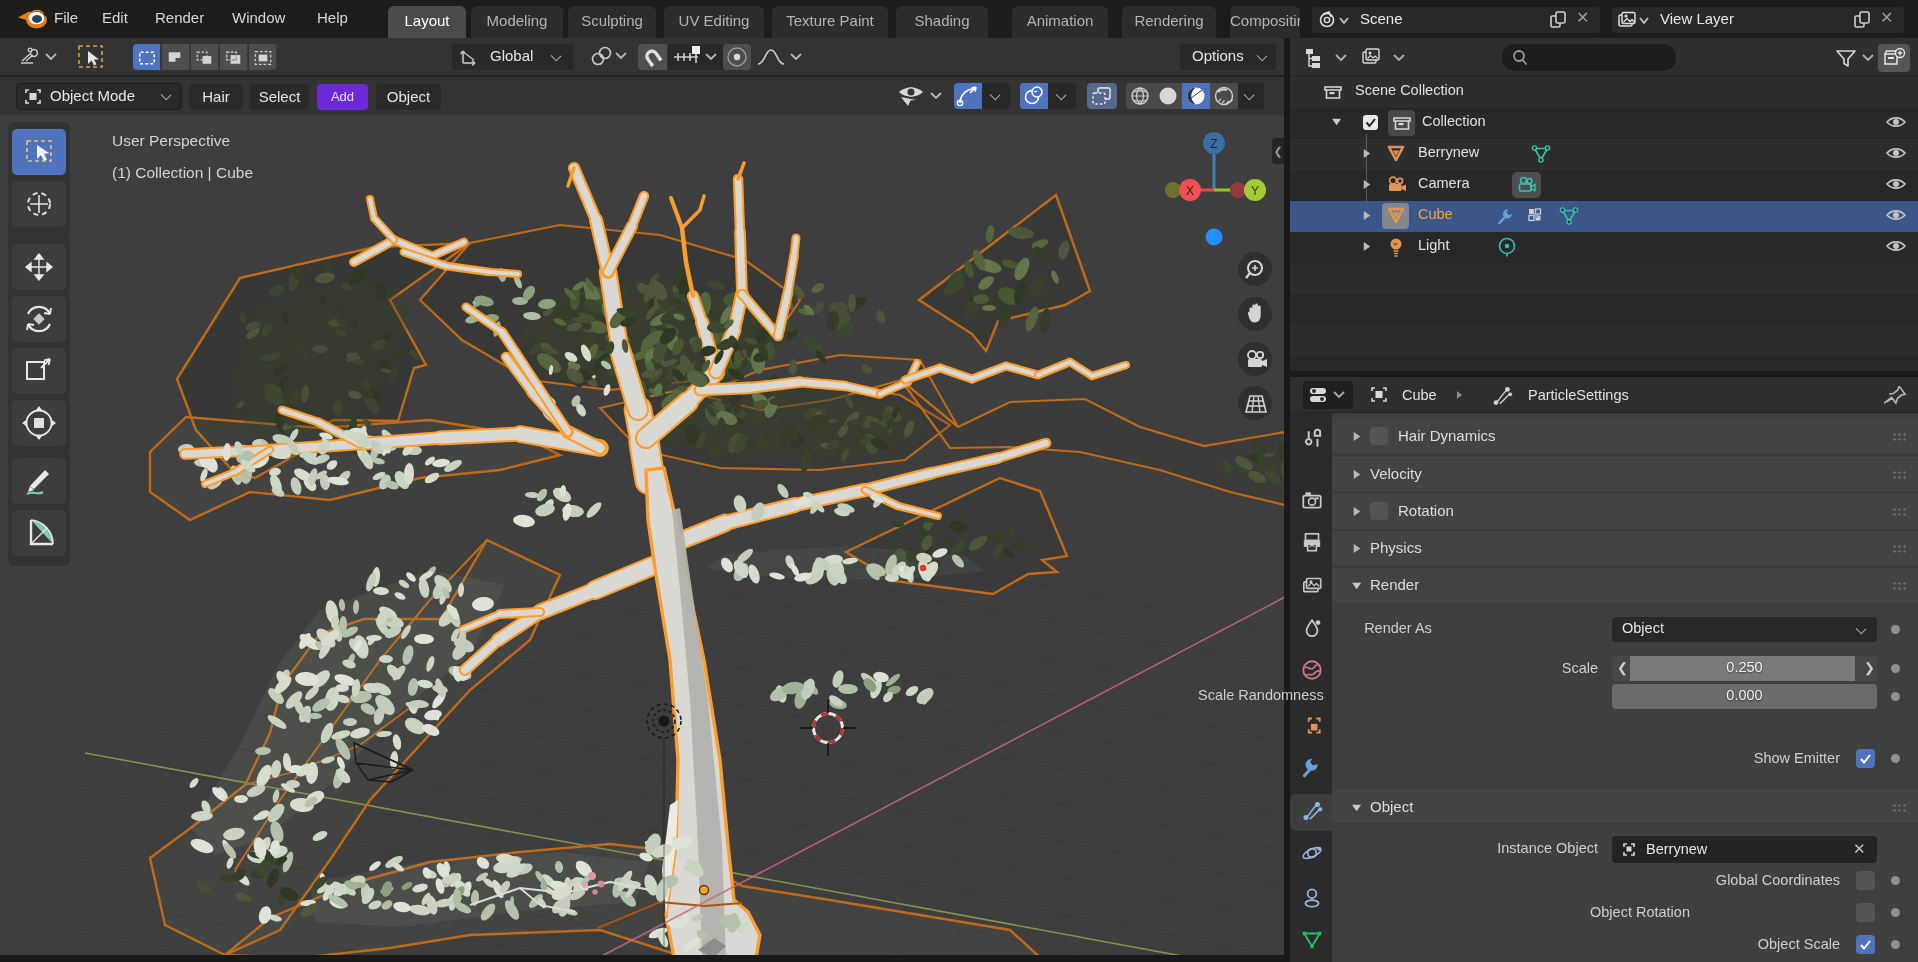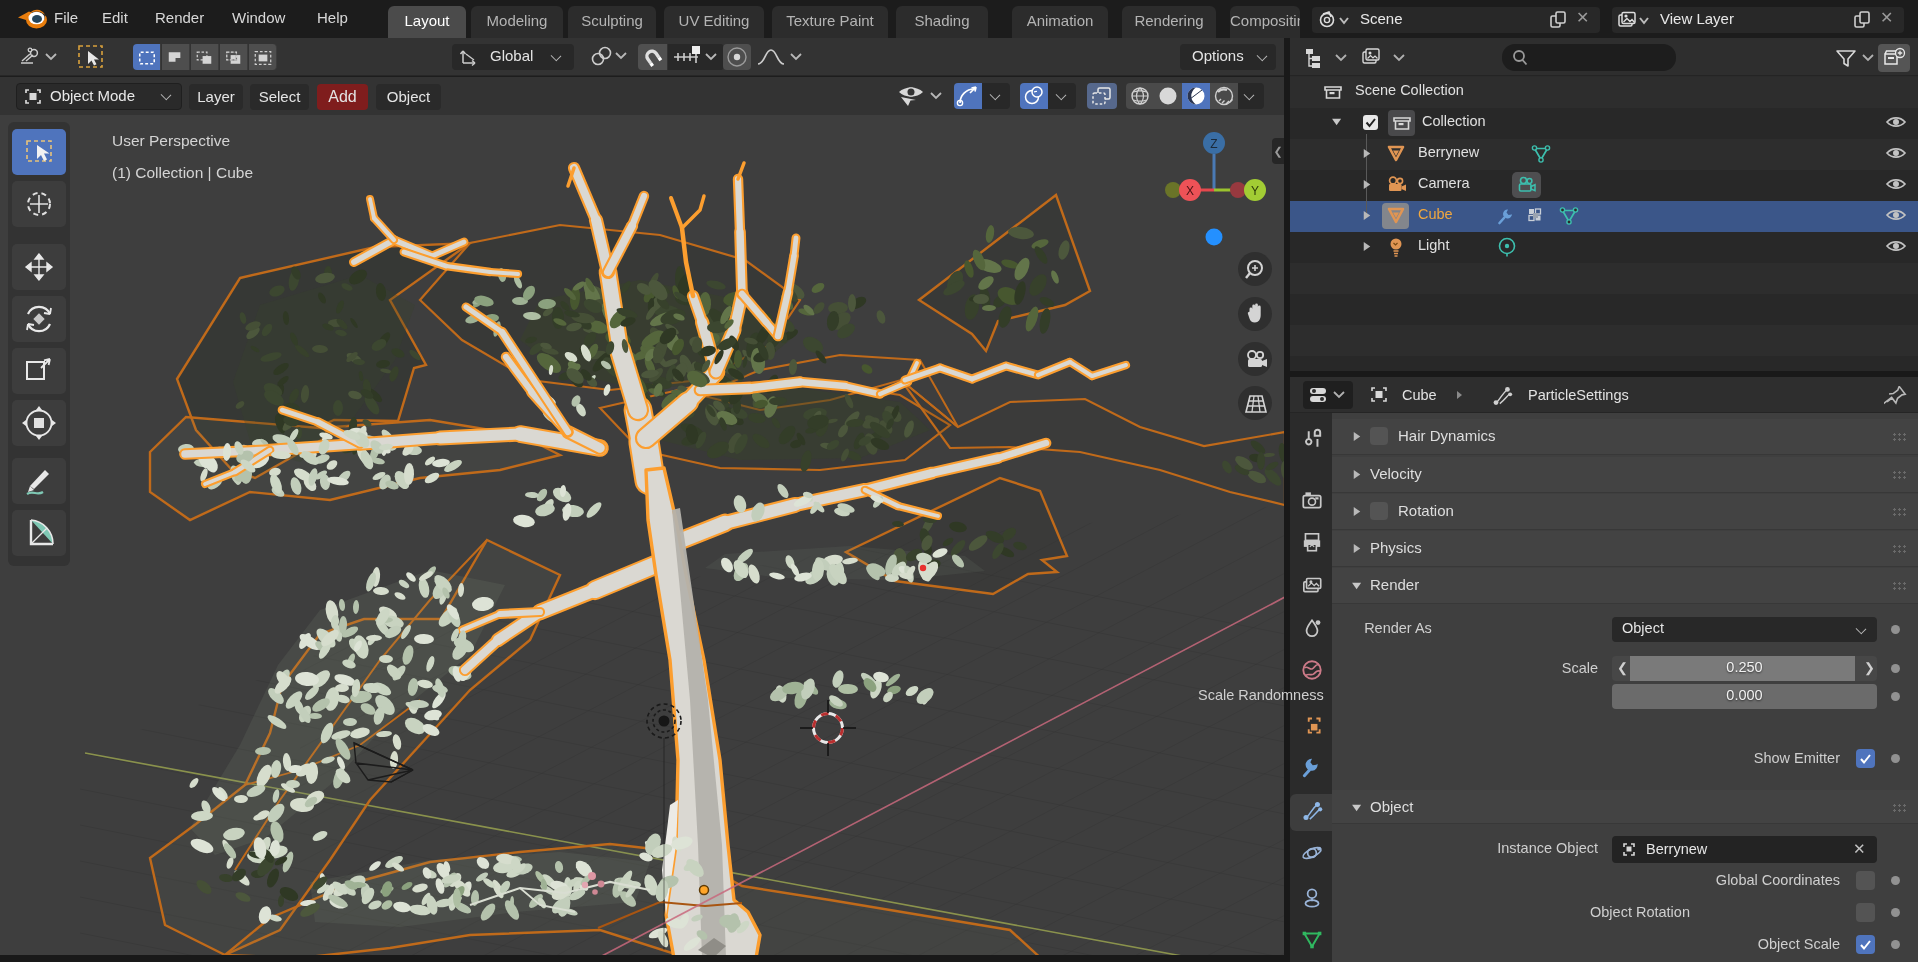--- a/index.html
+++ b/index.html
@@ -134,23 +134,23 @@
 <div class="abs" style="left:1192px;top:47px;color:#e4e4e4;font-size:15px;">Options</div>
 <div class="abs chev" style="left:1258px;top:52px;"></div>
 <div class="abs" style="left:0;top:77px;width:1284px;height:38px;background:#333333;"></div>
 <div class="abs" style="left:16px;top:83px;width:166px;height:27px;background:#2a2a2a;border:1px solid #1f1f1f;border-radius:4px;"></div>
 <svg class="abs" style="left:22px;top:86px" width="22" height="21" viewBox="0 0 22 21">
       <path d="M4 7 v-3 h3 M15 4 h3 v3 M18 14 v3 h-3 M7 17 h-3 v-3" stroke="#d8d8d8" stroke-width="1.7" fill="none"></path>
       <rect x="7.5" y="7" width="7" height="7" fill="#d8d8d8"></rect>
     </svg>
 <div class="abs" style="left:50px;top:87px;color:#e8e8e8;font-size:15px;">Object Mode</div>
 <div class="abs chev" style="left:162px;top:91px;"></div>
-<div class="abs" style="left:189px;top:84px;width:54px;height:26px;background:#2a2a2a;border-radius:4px;color:#e4e4e4;font-size:15px;text-align:center;line-height:25px;">Layer</div>
+<div class="abs" style="left:189px;top:84px;width:54px;height:26px;background:#2a2a2a;border-radius:4px;color:#e4e4e4;font-size:15px;text-align:center;line-height:25px;">Hair</div>
 <div class="abs" style="left:250px;top:84px;width:59px;height:26px;background:#2a2a2a;border-radius:4px;color:#e4e4e4;font-size:15px;text-align:center;line-height:25px;">Select</div>
-<div class="abs" style="left:317px;top:84px;width:51px;height:26px;background:#7f1d1d;border-radius:4px;color:#e4e4e4;font-size:16px;text-align:center;line-height:25px;">Add</div>
+<div class="abs" style="left:317px;top:84px;width:51px;height:26px;background:#6d28d9;border-radius:4px;color:#e4e4e4;font-size:13px;text-align:center;line-height:25px;">Add</div>
 <div class="abs" style="left:376px;top:84px;width:65px;height:26px;background:#2a2a2a;border-radius:4px;color:#e4e4e4;font-size:15px;text-align:center;line-height:25px;">Object</div>
 <svg class="abs" style="left:893px;top:82px" width="52" height="28" viewBox="0 0 52 28">
       <path d="M6 10 C 12 4 24 4 30 10 C 24 16 12 16 6 10 Z" fill="#d8d8d8"></path>
       <circle cx="18" cy="10" r="4.2" fill="#333" stroke="#d8d8d8" stroke-width="1.3"></circle>
       <path d="M8 15 l7 9 l2.5-5.5 l5.5-0.5 Z" fill="#d8d8d8"></path>
       <path d="M38 11 l5 5 l5-5" fill="none" stroke="#b8b8b8" stroke-width="1.8"></path>
     </svg>
 <div class="abs" style="left:954px;top:83px;width:28px;height:26px;background:#4f74bd;border-radius:4px 0 0 4px;"></div>
 <svg class="abs" style="left:954px;top:83px" width="28" height="26" viewBox="0 0 28 26">
       <path d="M6 20 A 14 14 0 0 1 20 6" fill="none" stroke="#fff" stroke-width="1.7"></path>

